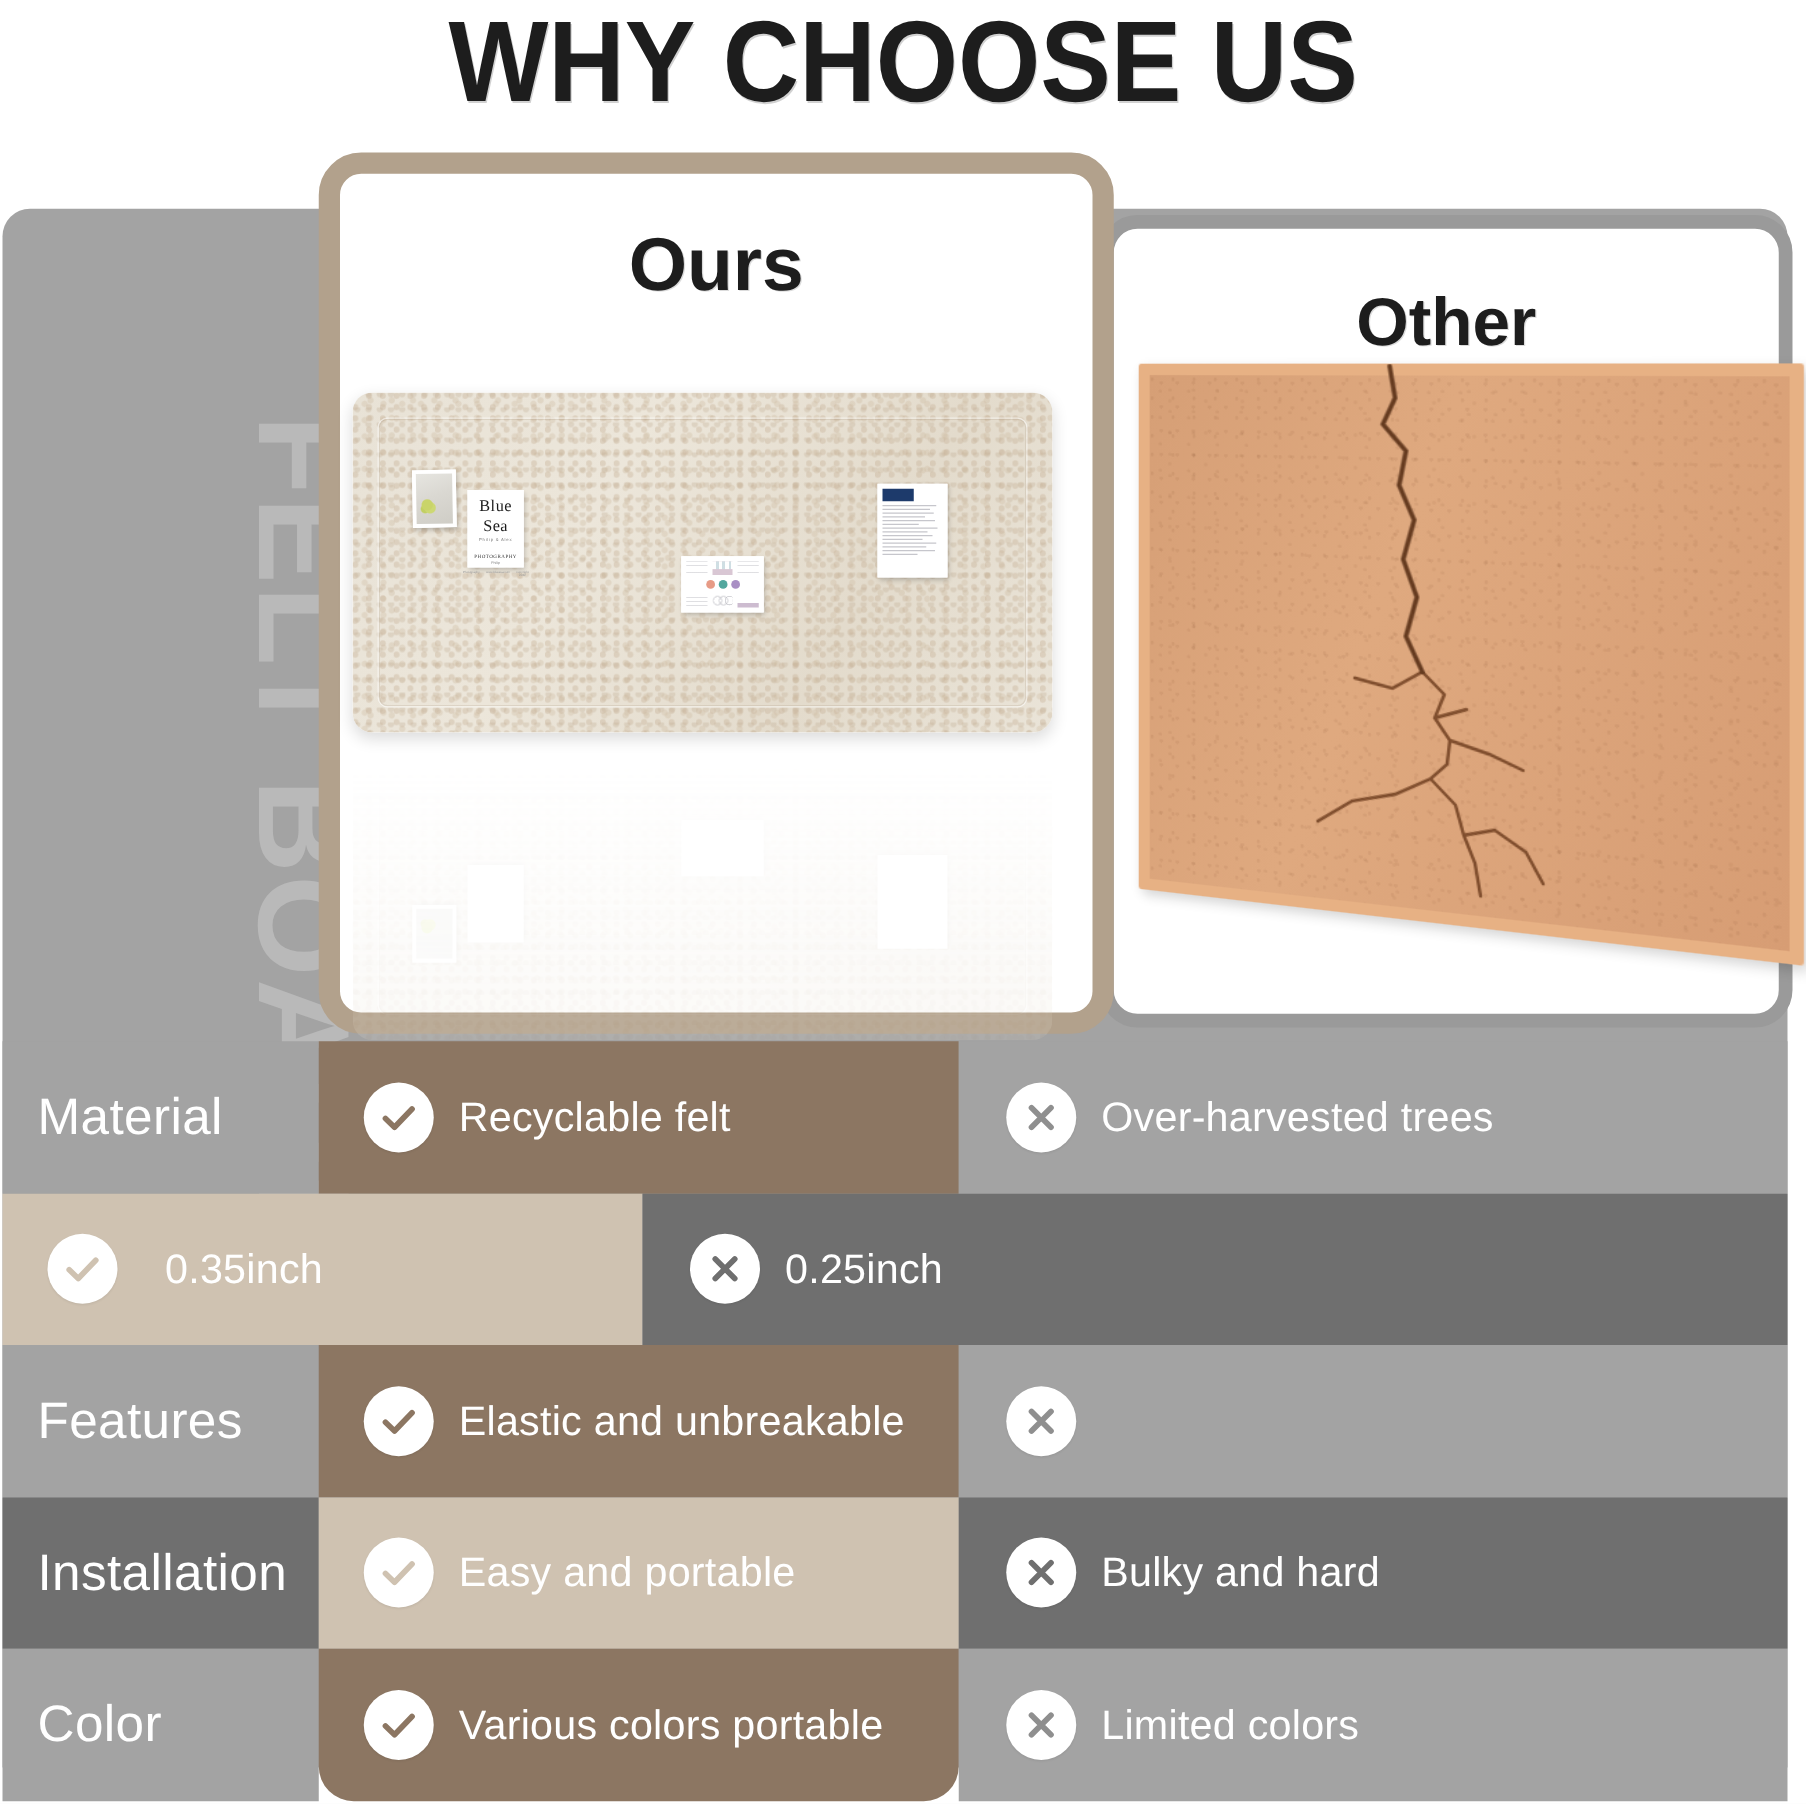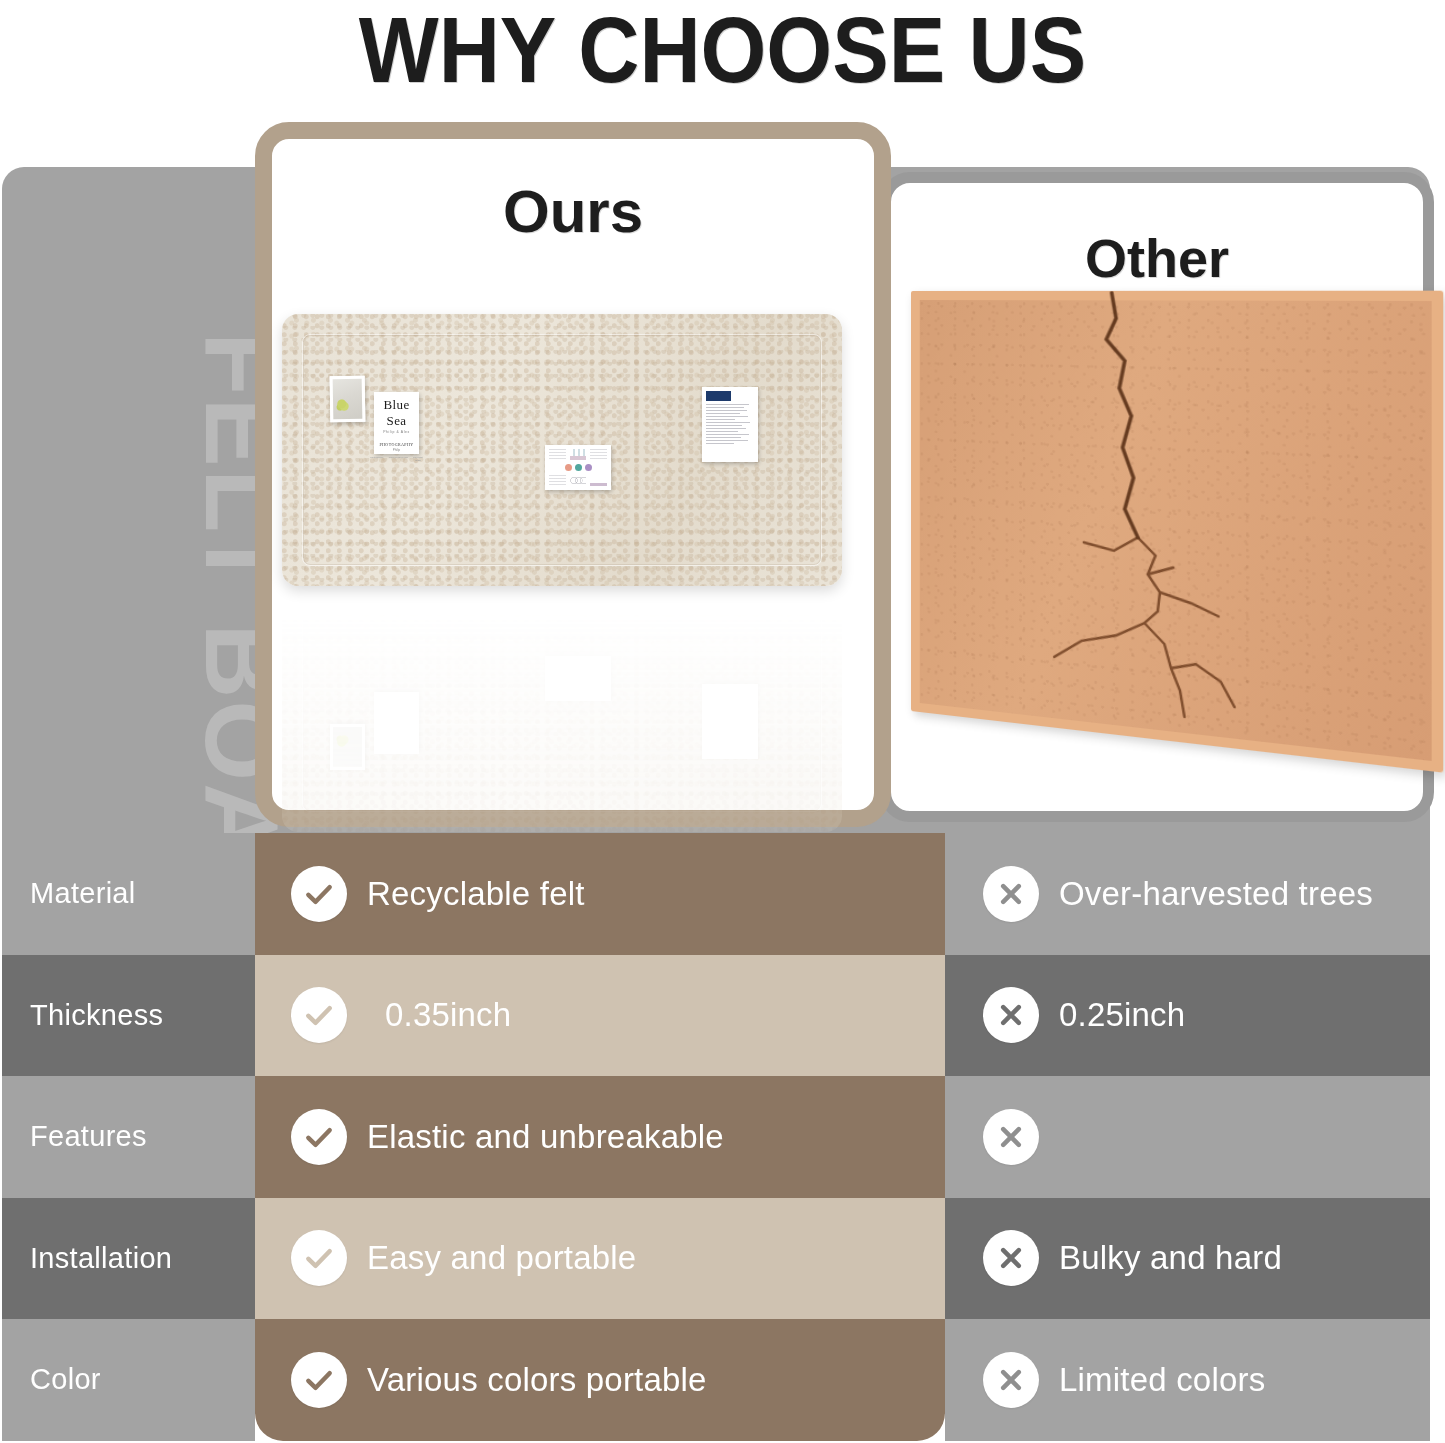--- a/index.html
+++ b/index.html
@@ -160,27 +160,27 @@
   .resume { width:100%; height:100%; background:#fff; padding:4px; }
   .resume-hd { width:52%; height:15%; background:#1d3a6b; }
   .resume-lines { margin-top:3px; }
   .rl { height:1px; background:#c6c6cc; margin-bottom:2px; }
 
   
   .rows { position:absolute; left:2px; top:833px; width:1428px; }
   .row { position:relative; height:121.5px; display:flex; }
   .cell-label {
     width:253px; display:flex; align-items:center; padding-left:28px;
-    font-size:29px; color:#ffffff; letter-spacing:.3px;
+    font-size:41px; color:#ffffff; letter-spacing:.3px;
   }
   .cell-val {
     display:flex; align-items:center; gap:20px; padding-left:36px;
     font-size:33px; color:#ffffff; letter-spacing:.2px;
   }
-  .cell-ours { width:690px; }
+  .cell-ours { width:512px; }
   .cell-other { flex:1; padding-left:38px; }
   .badge { width:56px; height:56px; border-radius:50%; background:#fff;
            display:flex; align-items:center; justify-content:center; flex:0 0 auto;
            box-shadow:0 1px 2px rgba(0,0,0,.07); }
   .badge svg { width:34px; height:34px; }
 </style>
 </head>
 <body>
 
 <div id="root">
@@ -319,23 +319,20 @@
         <span class="badge">
           <svg viewBox="0 0 24 24">
               <path d="M6.5 6.5 L17.5 17.5 M17.5 6.5 L6.5 17.5" fill="none" stroke="#8f8f8f" stroke-width="3.2" stroke-linecap="round"></path>
             </svg>
         </span>
         <span>Over-harvested trees</span>
       </div>
     </div>
 
     <div class="row">
-      <div class="cell-label" style="background:#6f6f6f;">
-        <span>Thickness</span>
-      </div>
       <div class="cell-val cell-ours" style="background:#cfc2b1;gap:38px;">
         <span class="badge">
           <svg viewBox="0 0 24 24">
               <path d="M4.5 12.6 L9.6 17.5 L19.5 7.2" fill="none" stroke="#cfc2b1" stroke-width="3.2" stroke-linecap="round" stroke-linejoin="round"></path>
             </svg>
         </span>
         <span>0.35inch</span>
       </div>
       <div class="cell-val cell-other" style="background:#6f6f6f;">
         <span class="badge">

